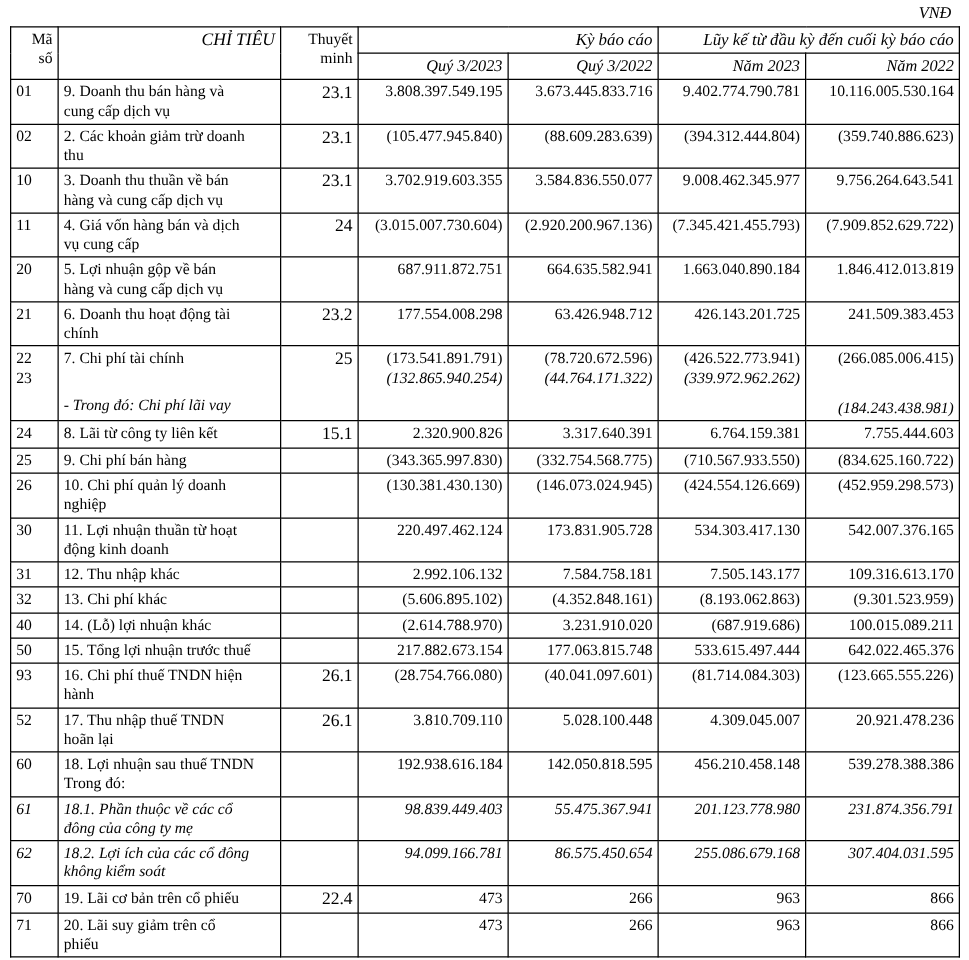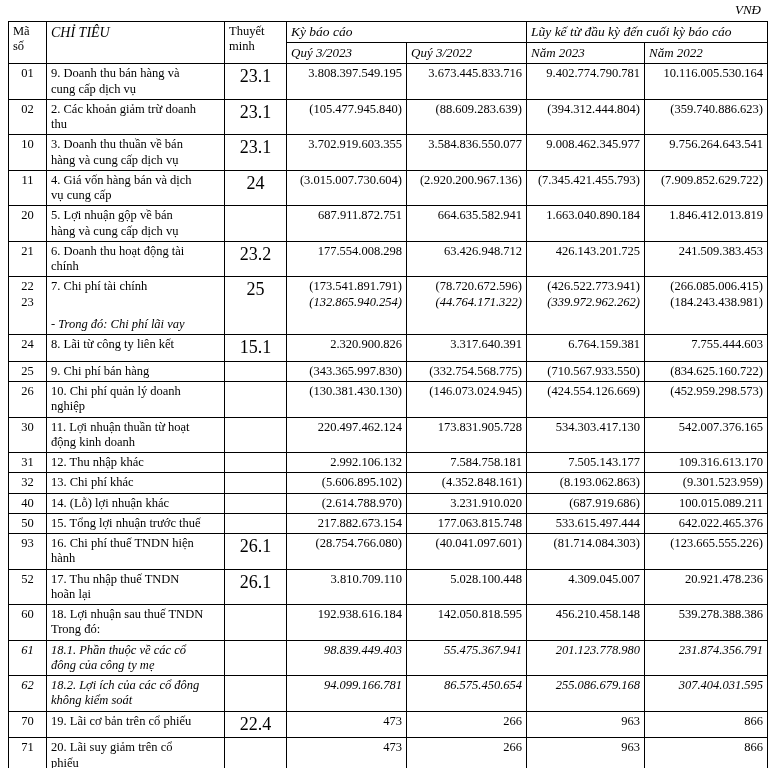--- a/index.html
+++ b/index.html
@@ -36,21 +36,21 @@
     font-size: 12.5px;
   }
   table.fs td, table.fs th {
     border: 1px solid #000;
     vertical-align: top;
     padding: 2px 4px;
     line-height: 1.22;
   }
   
   thead th {
-    text-align: left;
+    text-align: right;
     font-weight: normal;
     font-style: italic;
     padding: 3px 2px;
   }
   th.code {
     font-style: normal;
     font-size: 12.5px;
   }
   th.crit {
     font-size: 14px;
@@ -70,32 +70,31 @@
   
   col.c-code   { width: 38px; }
   col.c-crit   { width: 178px; }
   col.c-note   { width: 62px; }
   col.c-v1     { width: 120px; }
   col.c-v2     { width: 120px; }
   col.c-v3     { width: 118px; }
   col.c-v4     { width: 123px; }
 
   td.code {
-    text-align: center;
     font-size: 12.5px;
     white-space: pre-line;
   }
   td.crit {
     text-align: left;
     font-size: 12.5px;
     white-space: pre-line;
   }
   td.note {
-    text-align: center;
-    font-size: 18px;
+    text-align: right;
+    font-size: 14px;
   }
   td.num {
     text-align: right;
     font-size: 12.5px;
     white-space: pre-line;
     font-variant-numeric: tabular-nums;
   }
   tr.italic td.crit, tr.italic td.num, tr.italic td.code { font-style: italic; }
 </style>
 </head>
@@ -193,21 +192,21 @@
           <td class="num">241.509.383.453</td>
         </tr>
         <tr>
           <td class="code">22
 23</td>
           <td class="crit"><div>7.  Chi phí tài chính</div><div style="font-style: italic; margin-top: 22px;">- Trong đó: Chi phí lãi vay</div></td>
           <td class="note">25</td>
           <td class="num"><div>(173.541.891.791)</div><div style="font-style: italic;">(132.865.940.254)</div></td>
           <td class="num"><div>(78.720.672.596)</div><div style="font-style: italic;">(44.764.171.322)</div></td>
           <td class="num"><div>(426.522.773.941)</div><div style="font-style: italic;">(339.972.962.262)</div></td>
-          <td class="num"><div>(266.085.006.415)</div><div style="">(184.243.438.981)</div></td>
+          <td class="num"><div>(266.085.006.415)</div><div style="font-style: italic; margin-top: 24px;">(184.243.438.981)</div></td>
         </tr>
         <tr>
           <td class="code">24</td>
           <td class="crit">8.  Lãi từ công ty liên kết</td>
           <td class="note">15.1</td>
           <td class="num">2.320.900.826</td>
           <td class="num">3.317.640.391</td>
           <td class="num">6.764.159.381</td>
           <td class="num">7.755.444.603</td>
         </tr>

